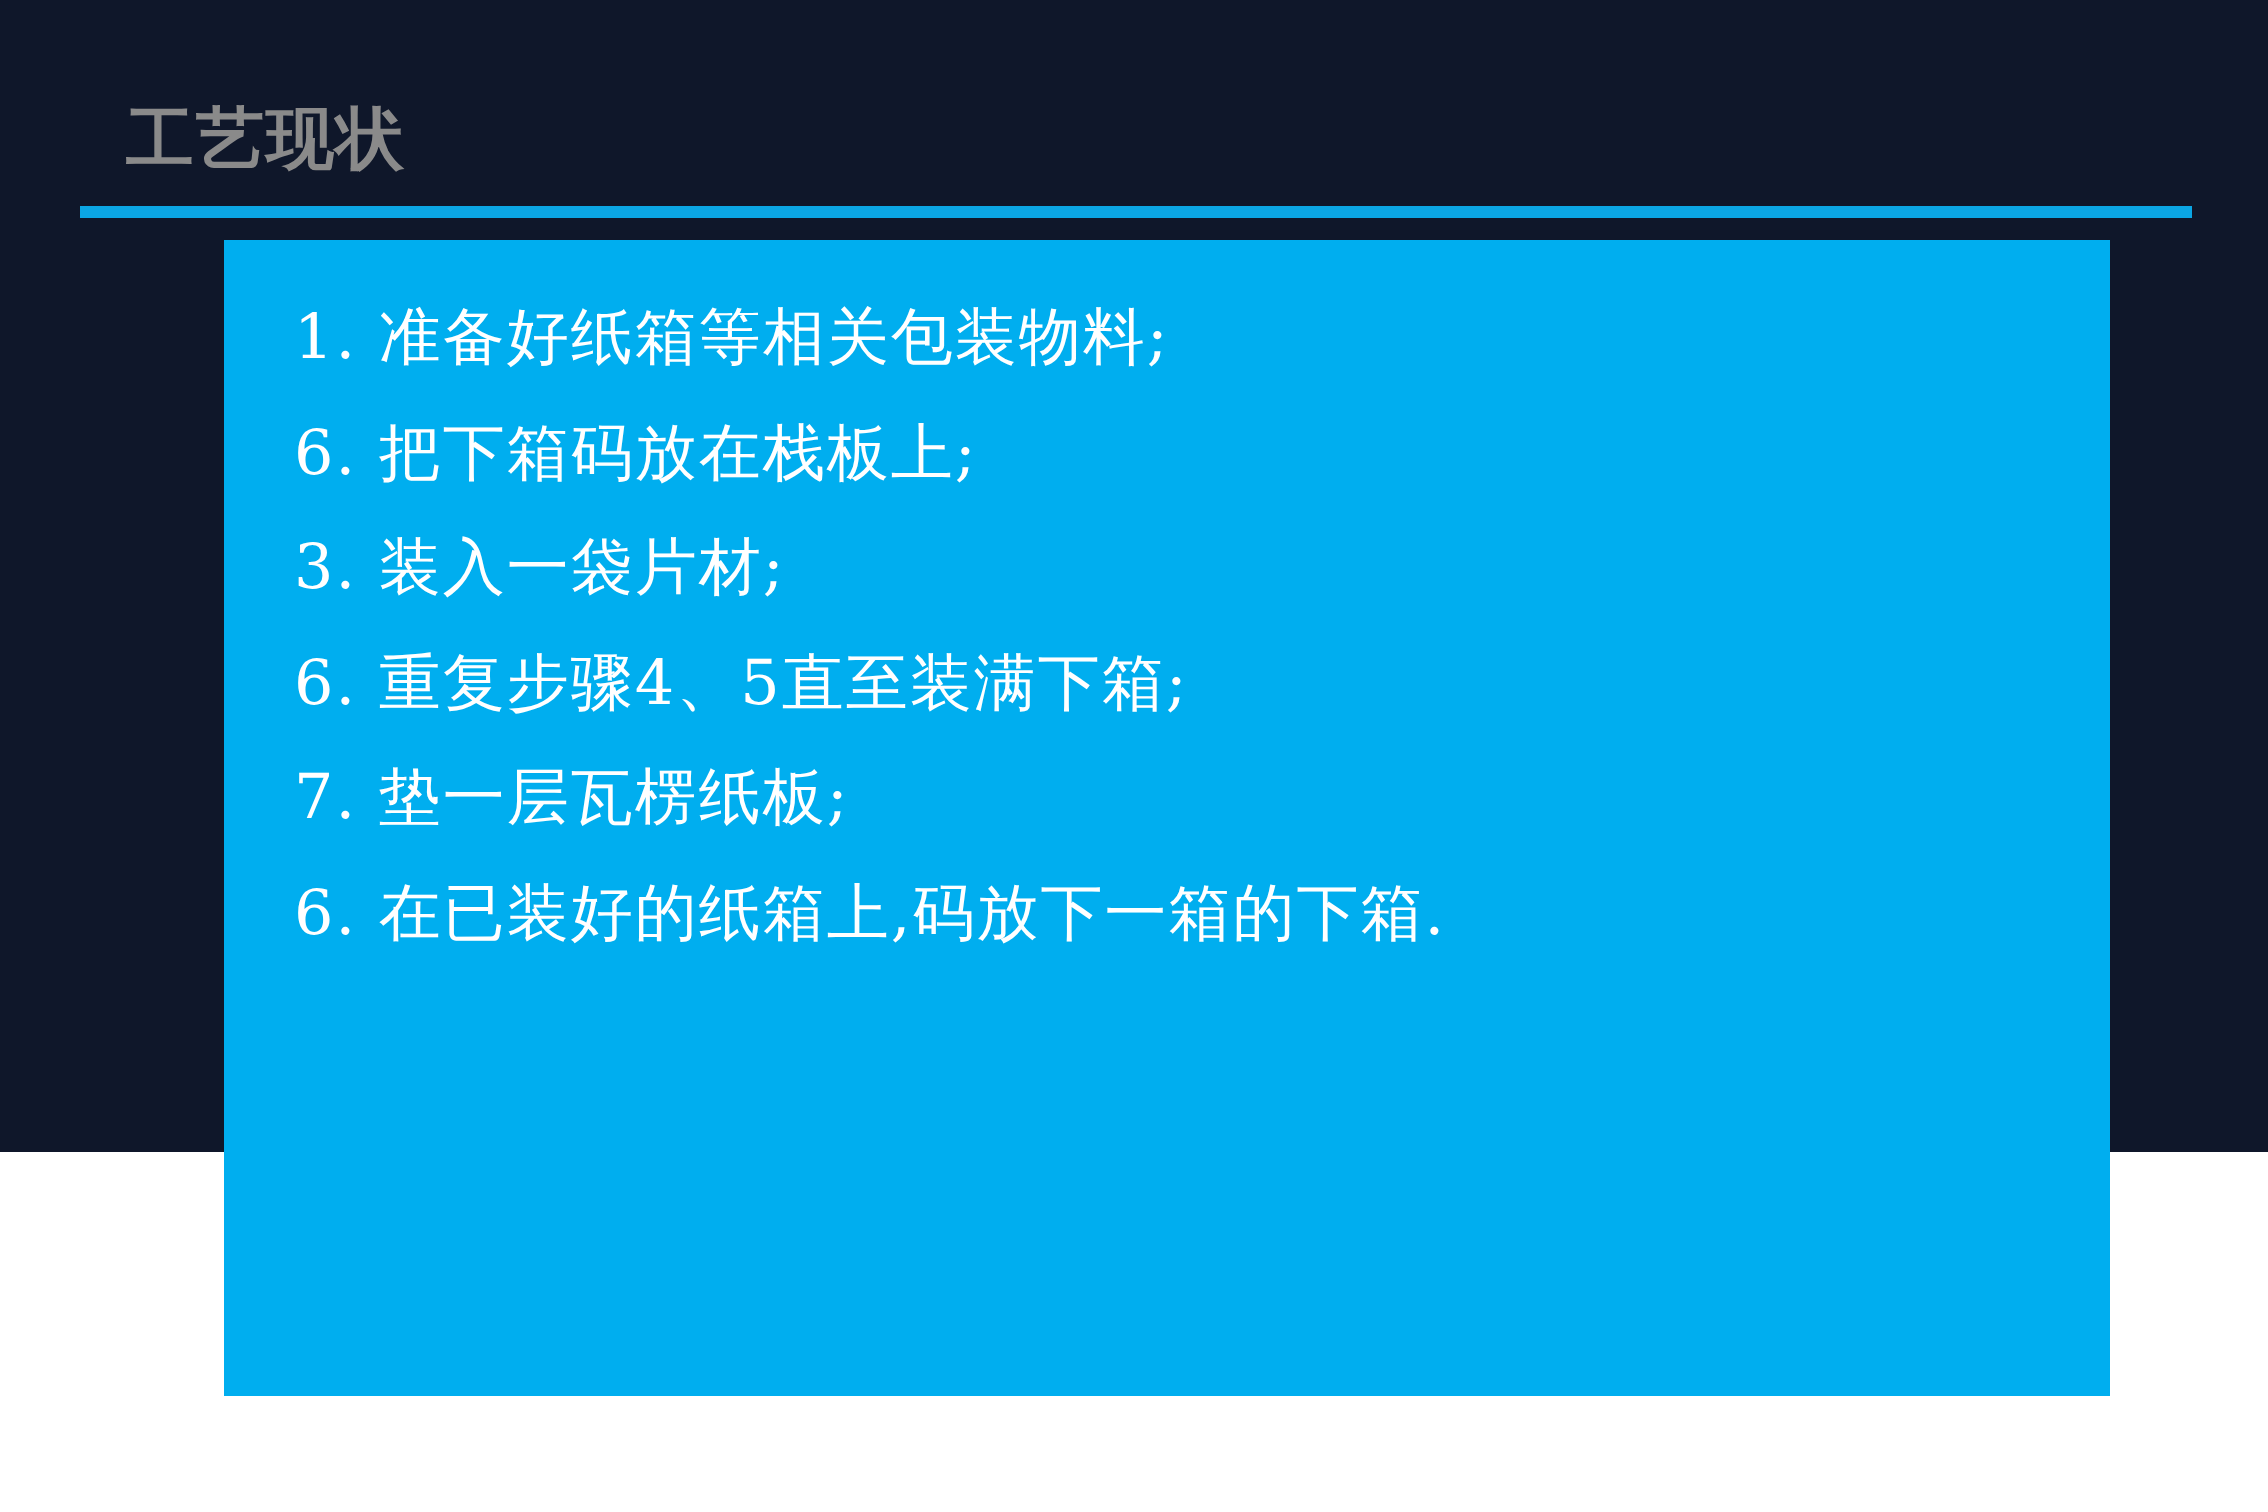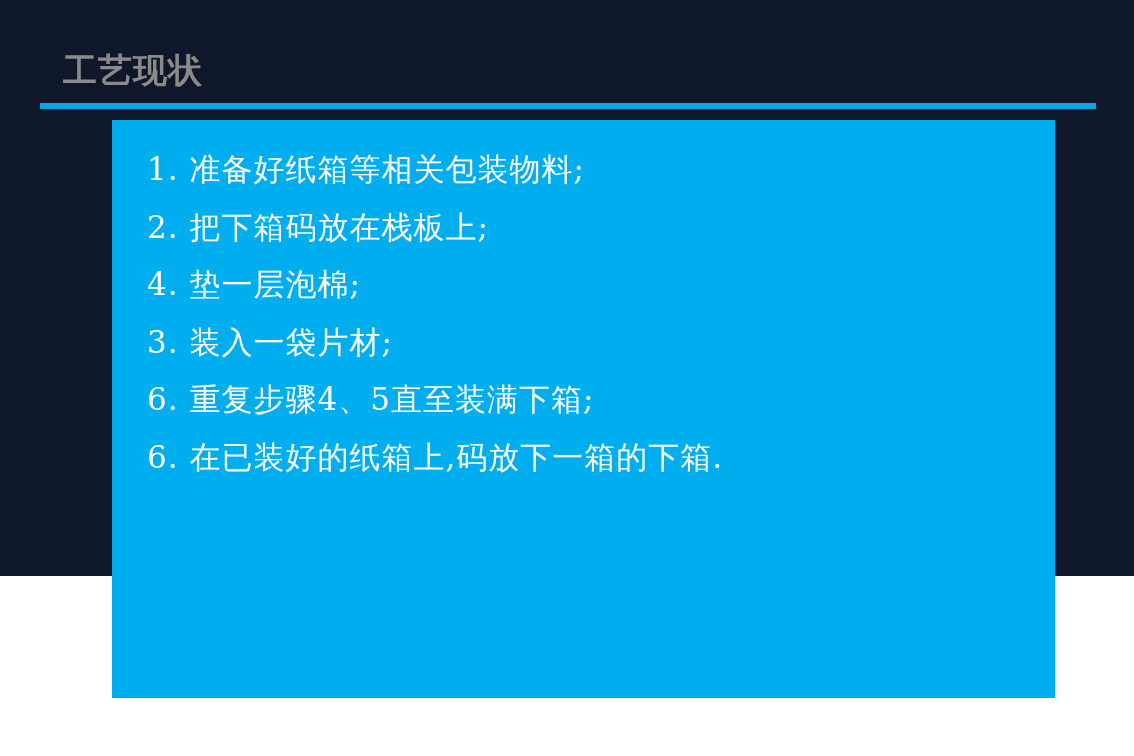--- a/index.html
+++ b/index.html
@@ -66,21 +66,21 @@
 
 <div class="slide">
 
   <div class="slide-title">工艺现状</div>
 
   <div class="title-divider"></div>
 
   <div class="content-panel">
     <ul class="step-list">
       <li>1. 准备好纸箱等相关包装物料;</li>
-      <li>2. 把下箱码放在栈板上;</li>
-      <li>4. 垫一层泡棉;</li>
+      <li>6. 把下箱码放在栈板上;</li>
       <li>3. 装入一袋片材;</li>
       <li>6. 重复步骤4、5直至装满下箱;</li>
+      <li>7. 垫一层瓦楞纸板;</li>
       <li>6. 在已装好的纸箱上,码放下一箱的下箱.</li>
     </ul>
   </div>
 
 </div>
 
 </body></html>

